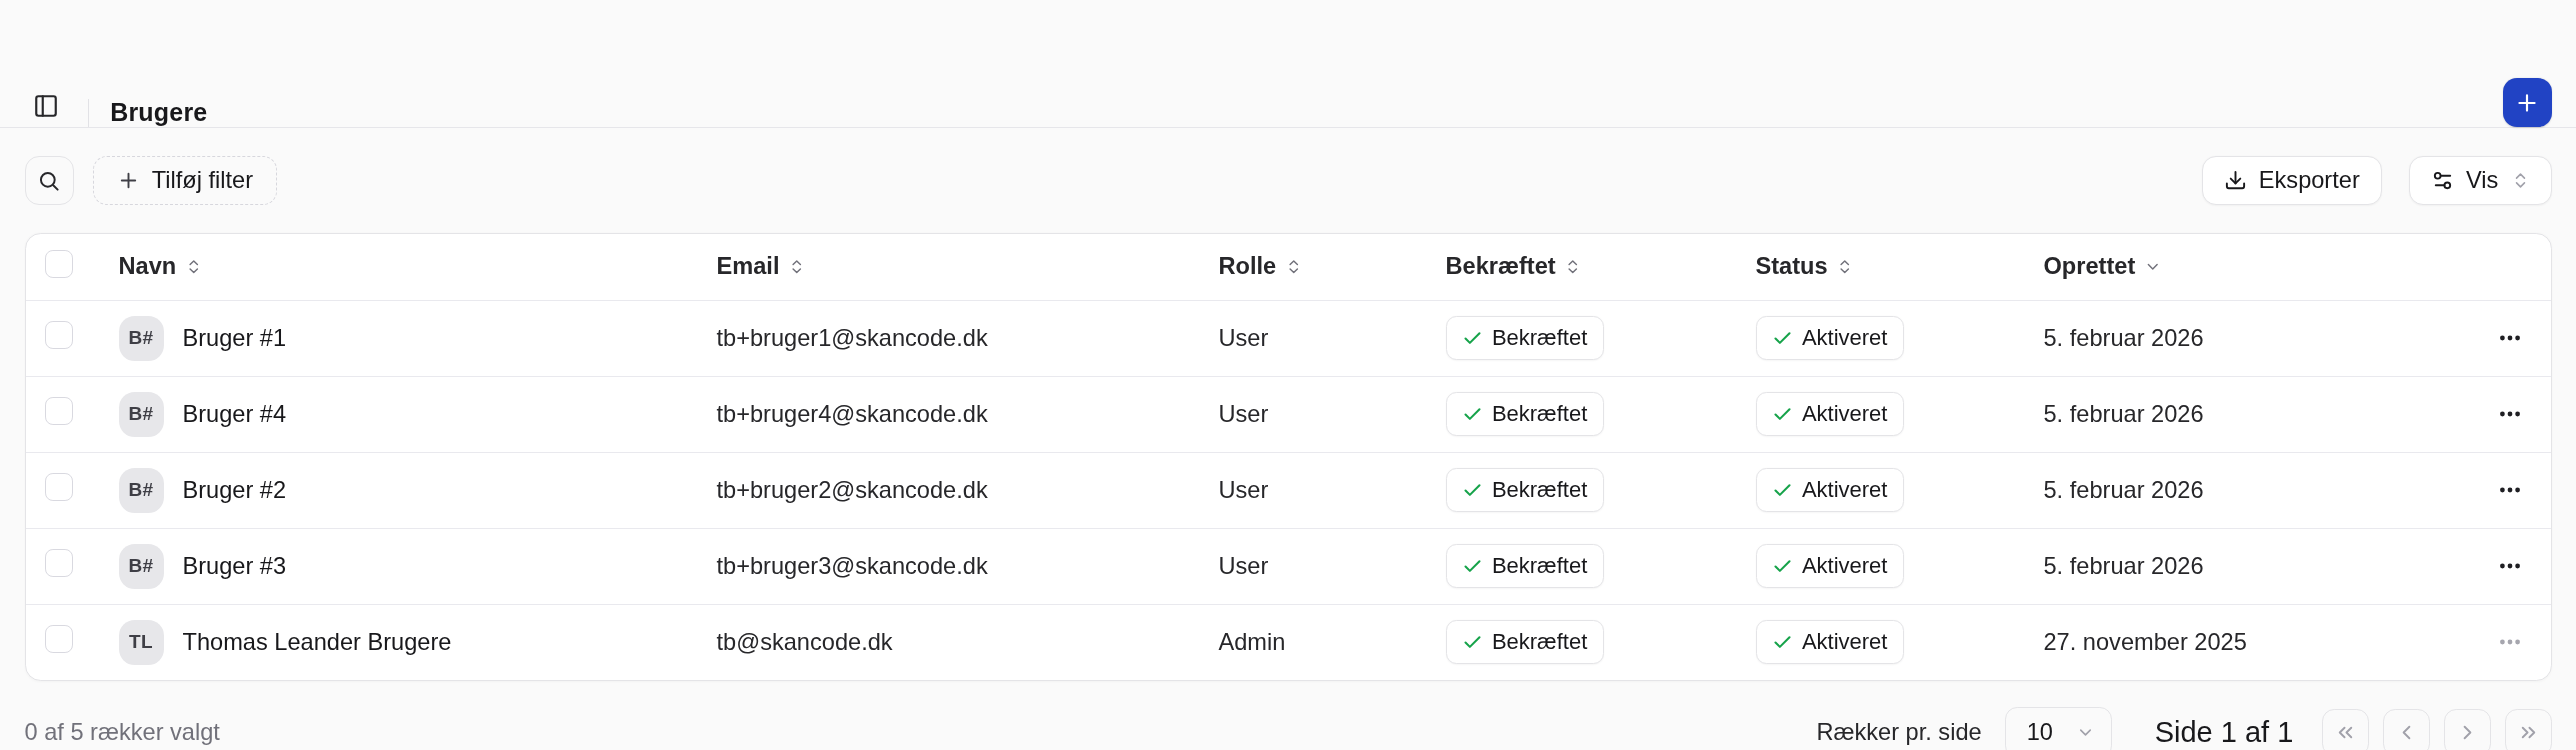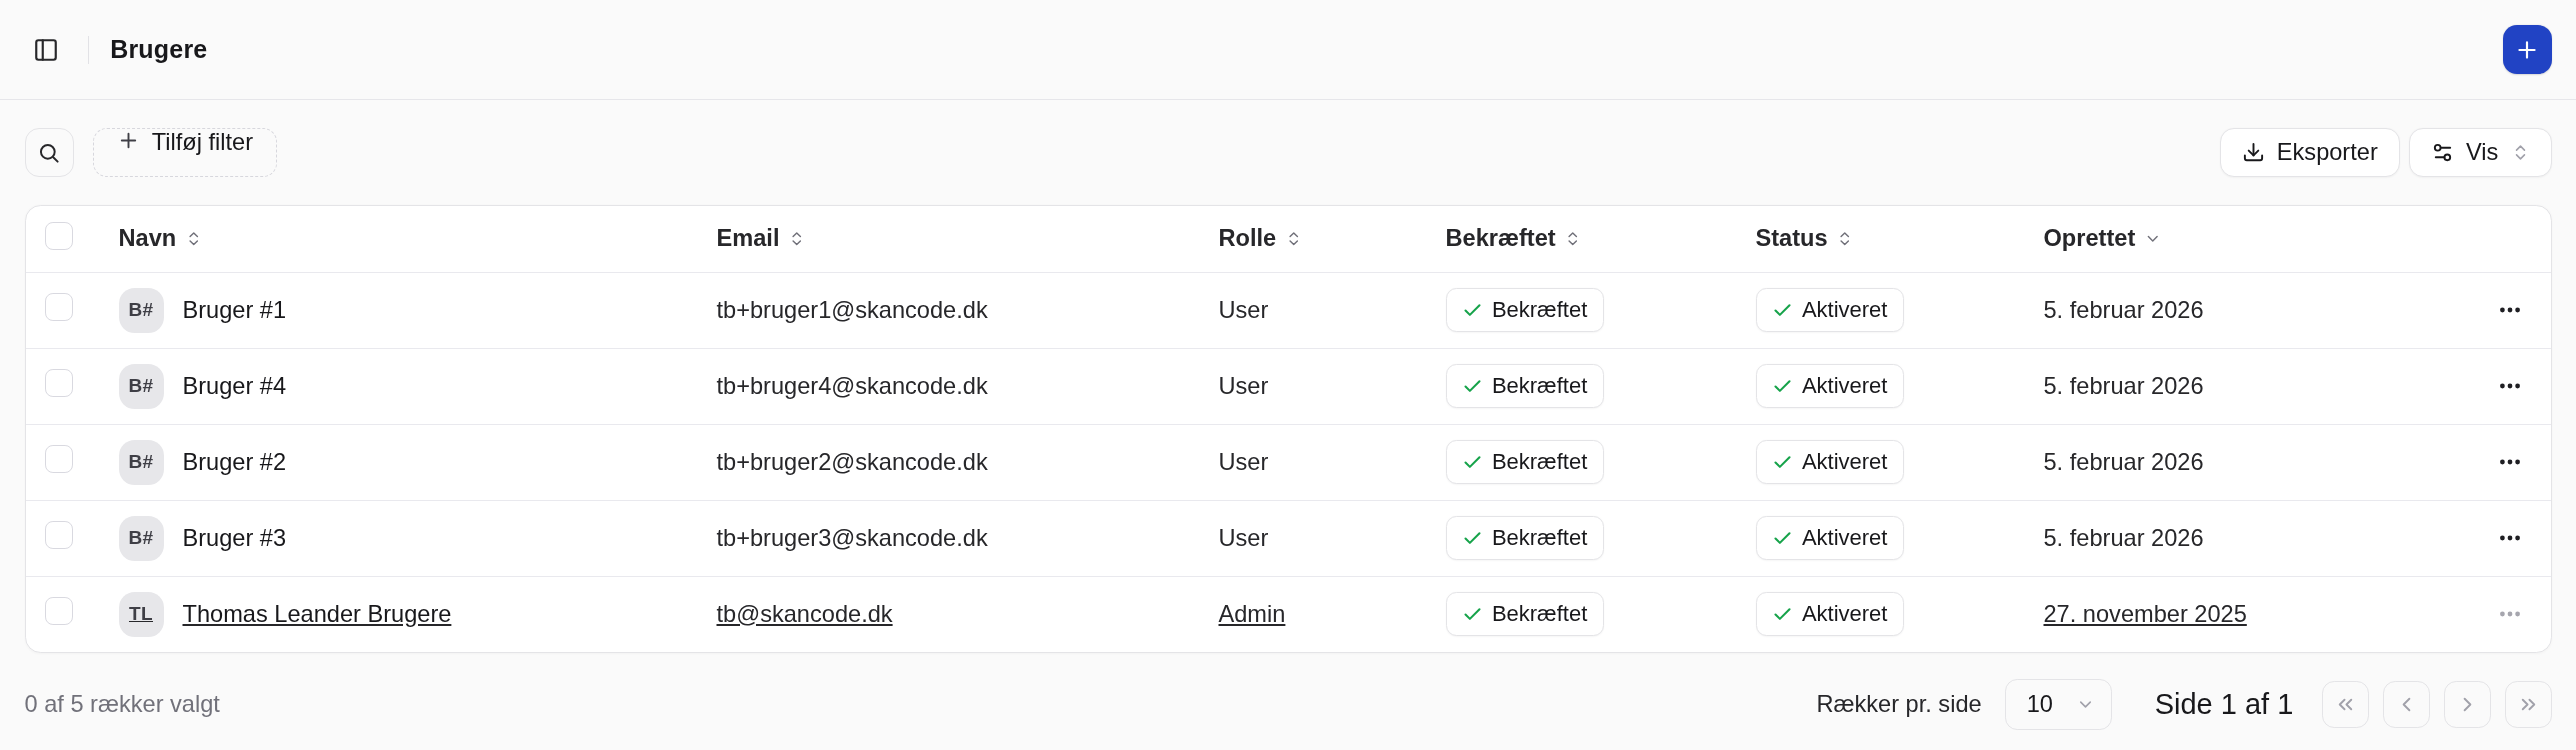--- a/index.html
+++ b/index.html
@@ -6,21 +6,21 @@
   html,body { width:2576px; height:750px; overflow:hidden; }
   body {
     font-family:"Liberation Sans","DejaVu Sans",sans-serif;
     background:#fafafa; color:#18181b;
     -webkit-font-smoothing:antialiased;
   }
   svg { display:block; }
 
   
   .topbar {
-    height:100px; display:flex; align-items:center;
+    height:128px; display:flex; align-items:flex-end;
     padding:0 24.5px; border-bottom:0.9px solid #e6e6ea; gap:21px;
   }
   .icon-btn {
     display:flex; align-items:center; justify-content:center;
     background:transparent; border:none; cursor:pointer; border-radius:10.5px;
     width:42px; height:42px; color:#27272a;
   }
   .topbar-divider { width:1.7px; height:28px; background:#e2e2e6; }
   .page-title { font-size:25px; font-weight:600; color:#18181b; letter-spacing:0.2px; }
   .spacer { flex:1; }
@@ -36,25 +36,25 @@
     height:105px; display:flex; align-items:center; padding:0 24.5px; gap:19px;
   }
   .outline-square-btn {
     width:49px; height:49px; border-radius:14px;
     border:0.9px solid #e4e4e7; background:transparent; cursor:pointer;
     display:flex; align-items:center; justify-content:center; color:#27272a;
   }
   .dashed-btn {
     height:49px; border-radius:14px; padding:0 23px;
     border:1.7px dashed #d7d7dd; background:transparent; cursor:pointer;
-    display:inline-flex; gap:12.2px;
+    display:inline-flex; align-items:center; gap:12.2px;
     font-family:inherit; font-size:23.6px; font-weight:500; color:#18181b;
   }
   .dashed-btn .plus-glyph { color:#3f3f46; }
-  .toolbar-right { display:flex; gap:9px; margin-left:auto; }
+  .toolbar-right { display:flex; gap:27px; margin-left:auto; }
   .outline-btn {
     height:49px; border-radius:14px; padding:0 21px;
     border:0.9px solid #e4e4e7; background:#ffffff; cursor:pointer;
     display:inline-flex; align-items:center; gap:12.2px;
     font-family:inherit; font-size:23.6px; font-weight:500; color:#18181b;
     box-shadow:0 0.9px 1.7px rgba(0,0,0,.04);
   }
   .outline-btn .trail-icon { color:#a1a1aa; }
 
   
@@ -66,21 +66,21 @@
   table { width:100%; border-collapse:collapse; table-layout:fixed; }
   thead th {
     height:66px; text-align:left; vertical-align:middle;
     font-size:23.6px; font-weight:600; color:#27272a;
     border-bottom:0.9px solid #e9e9ee;
   }
   tbody td {
     height:75px; vertical-align:middle; font-size:23.6px; color:#27272a;
     border-bottom:0.9px solid #e9e9ee;
   }
-  tbody tr:last-child td { border-bottom:none;text-decoration:underline; }
+  tbody tr:last-child td { border-bottom:none; }
   .cell-check { padding-left:19px; }
   .th-sort {
     display:inline-flex; align-items:center; gap:8.7px; cursor:pointer;
     background:none; border:none; font:inherit; color:inherit; padding:0;justify-content:space-between;
   }
   .th-sort .sort-icon { color:#71717a; }
   .checkbox {
     display:inline-block; width:28px; height:28px; border-radius:7.9px;
     border:1.7px solid #d9d9e0; background:#ffffff; cursor:pointer;
   }

